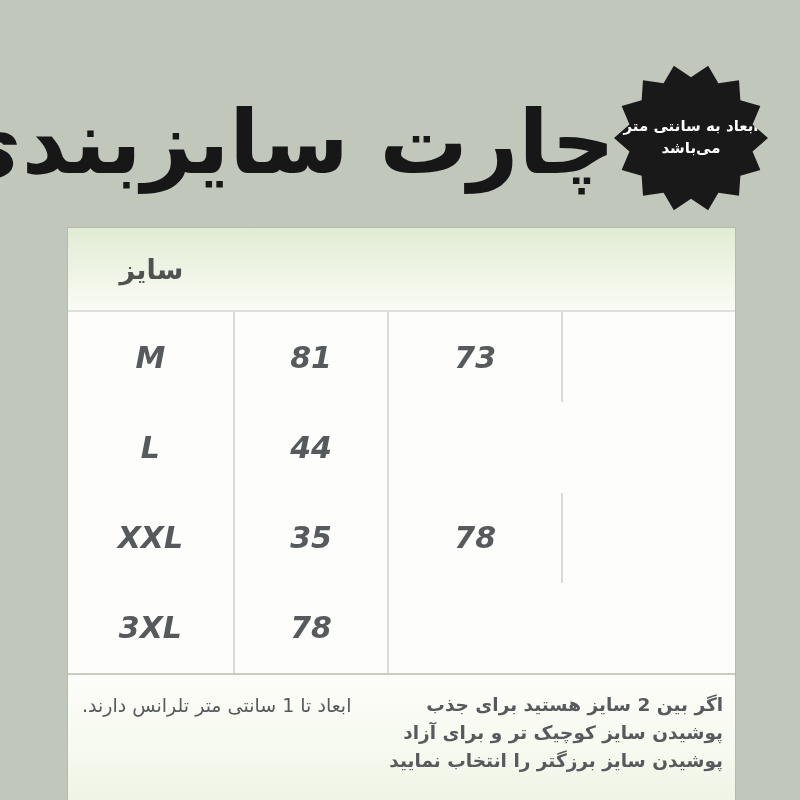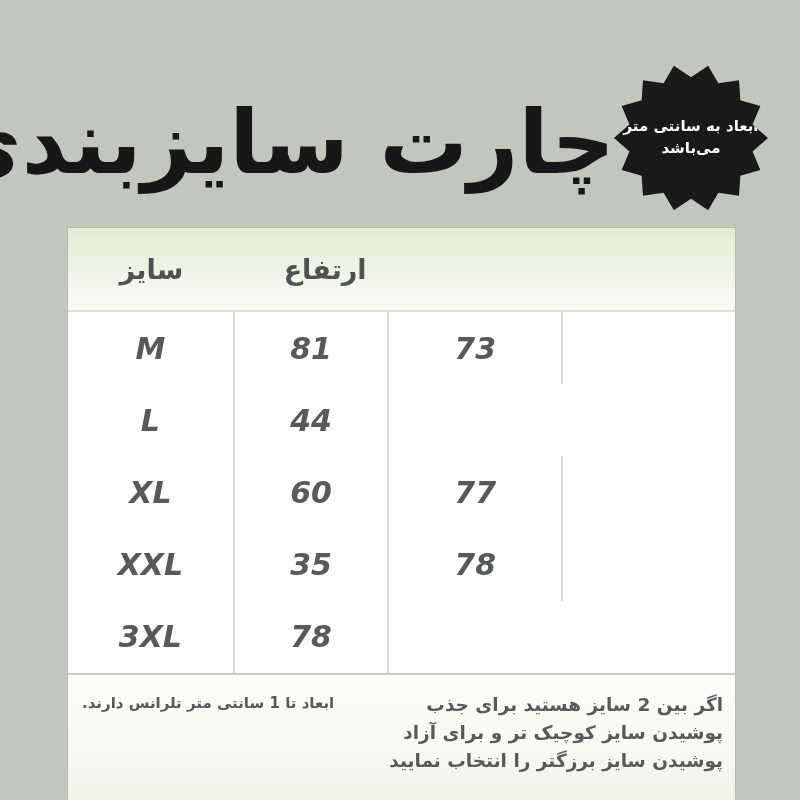--- a/index.html
+++ b/index.html
@@ -26,21 +26,20 @@
   .card{
     position:absolute;left:68px;top:228px;width:667px;height:572px;
     display:flex;flex-direction:column;
     box-shadow:0 0 0 1px rgba(120,130,110,0.18);
   }
   .card-header{
     height:82px;flex:0 0 82px;
     background:linear-gradient(180deg,#e1ecd4 0%,#f3f7eb 70%,#f9fbf4 100%);
     display:grid;grid-template-columns:25% 23.2% 26% 25.8%;
     align-items:center;
-    gap:13px;
   }
   .header-cell{
     text-align:center;direction:rtl;
     font-size:27px;font-weight:bold;color:#4d534f;
   }
   .card-body{
     flex:1;background:#fdfdfb;border-top:2px solid #dfe1d8;
     display:flex;flex-direction:column;
   }
   .body-row{flex:1;display:grid;grid-template-columns:25% 23.2% 26% 25.8%;}
@@ -52,21 +51,21 @@
   .body-cell.with-divider{border-right:2px solid #d9dcd2;}
   .card-footer{
     flex:0 0 127px;height:127px;box-sizing:border-box;
     border-top:2px solid #c8cebf;
     background:linear-gradient(180deg,#fcfdf8 0%,#f7faf0 55%,#eff4e6 100%);
     display:flex;align-items:flex-start;justify-content:space-between;
     padding:16px 12px 0 14px;
   }
   .footer-note-left{
     direction:rtl;white-space:nowrap;
-    font-size:15px;font-weight:bold;color:#565a5c;
+    font-size:19px;font-weight:normal;color:#565a5c;
     padding-top:3px;
   }
   .footer-note-right{
     direction:rtl;text-align:right;width:336px;
     font-size:18.5px;font-weight:bold;color:#565a5c;line-height:1.5;
   }
 </style>
 </head>
 <body>
 
@@ -75,40 +74,33 @@
 <div class="badge">
 
   <span>ابعاد به سانتی متر</span>
   <span>می‌باشد</span>
 </div>
 
 <div class="card">
 
   <div class="card-header">
     <div class="header-cell">سایز</div>
-    <div class="header-cell">ارتفاع</div>
     <div class="header-cell"></div>
   </div>
 
   <div class="card-body">
     <div class="body-row">
       <div class="body-cell with-divider">M</div>
       <div class="body-cell with-divider">81</div>
       <div class="body-cell with-divider">73</div>
       <div class="body-cell"></div>
     </div>
     <div class="body-row">
       <div class="body-cell with-divider">L</div>
       <div class="body-cell with-divider">44</div>
-      <div class="body-cell"></div>
-    </div>
-    <div class="body-row">
-      <div class="body-cell with-divider">XL</div>
-      <div class="body-cell with-divider">60</div>
-      <div class="body-cell with-divider">77</div>
       <div class="body-cell"></div>
     </div>
     <div class="body-row">
       <div class="body-cell with-divider">XXL</div>
       <div class="body-cell with-divider">35</div>
       <div class="body-cell with-divider">78</div>
       <div class="body-cell"></div>
     </div>
     <div class="body-row">
       <div class="body-cell with-divider">3XL</div>

